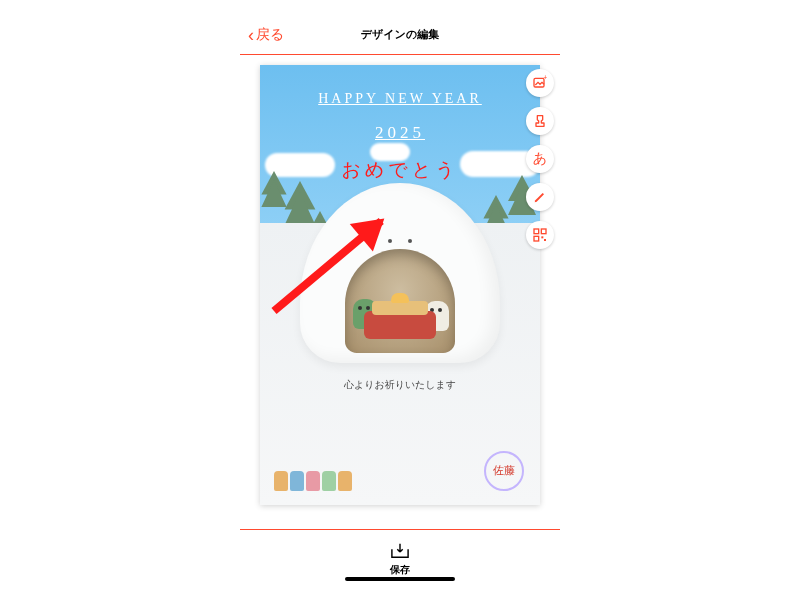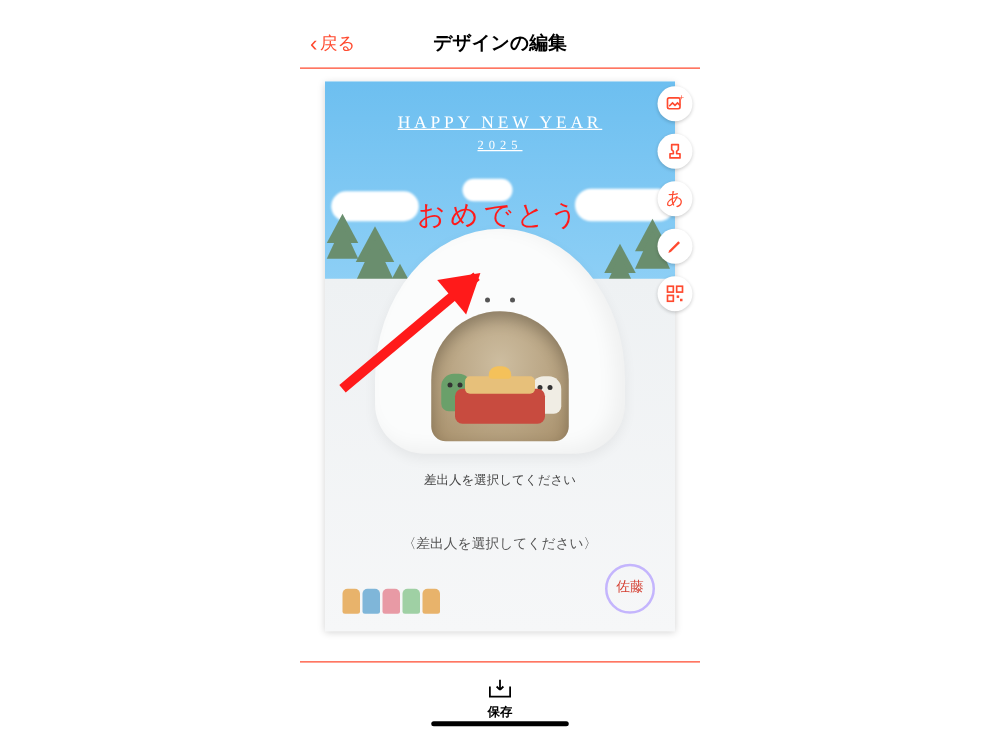--- a/index.html
+++ b/index.html
@@ -21,21 +21,21 @@
     position: relative;
     border-bottom: 1px solid #ff4a2f;
   }
   .back {
     position: absolute; left: 8px; top: 0; bottom: 0;
     display: flex; align-items: center;
     color: #ff4a2f; font-size: 14px; font-weight: 500;
     cursor: pointer;
   }
   .back .chev { font-size: 18px; margin-right: 2px; line-height: 1; }
-  .title { font-size: 15px; font-weight: 700; color: #000; }
+  .title { font-size: 11px; font-weight: 700; color: #000; }
   .canvas-wrap {
     flex: 1; padding: 10px 12px 6px;
     display: flex; align-items: stretch; justify-content: center;
     position: relative;
   }
   .card {
     width: 280px; height: 440px;
     background: #fff;
     box-shadow: 0 1px 6px rgba(0,0,0,0.18);
     position: relative; overflow: hidden;
@@ -51,24 +51,24 @@
   .c1 { width: 70px; height: 24px; left: 5px; top: 88px; border-radius: 14px; }
   .c2 { width: 80px; height: 26px; right: 0; top: 86px; border-radius: 14px; }
   .c3 { width: 40px; height: 18px; left: 110px; top: 78px; border-radius: 10px; }
   .hny {
     position: absolute; top: 26px; left: 0; right: 0;
     text-align: center; color: #fff; letter-spacing: 3px;
     font-size: 14px; font-weight: 400;
     font-family: Georgia, serif;
     text-decoration: underline;
   }
-  .hny .yr { display: block; letter-spacing: 4px; font-size: 10px; margin-top: 4px; }
+  .hny .yr { display: block; letter-spacing: 4px; font-size: 17px; margin-top: 16px; }
   .overlay-text {
     position: absolute; left: 0; right: 0; top: 92px;
-    text-align: center; color: #ff1a1a; font-size: 22px;
+    text-align: center; color: #ff1a1a; font-size: 19px;
     font-family: "Yu Mincho", serif; letter-spacing: 4px;
   }
   .ground {
     position: absolute; left: 0; right: 0; top: 158px; bottom: 0;
     background: linear-gradient(#eef1f3, #f6f7f8);
   }
   .tree {
     position: absolute; bottom: 0; width: 0; height: 0;
   }
   .tree::before, .tree::after {
@@ -250,23 +250,22 @@
           <div class="char left"></div>
           <div class="char right"></div>
           <div class="kotatsu">
             <div class="blanket"></div>
               <div class="top"></div>
               <div class="bowl"></div>
           </div>
         </div>
       </div>
       <div class="msg">
-        <div>差出人を選択してください</div>
-      </div>
-      <div class="sender">〈差出人を選択してください〉</div>
+        <div>心よりお祈りいたします</div>
+      </div>
       <div class="stamps">
         <span></span>
           <span></span>
           <span></span>
           <span></span>
           <span></span>
       </div>
       <div class="hanko">佐藤</div>
     </div>
 

